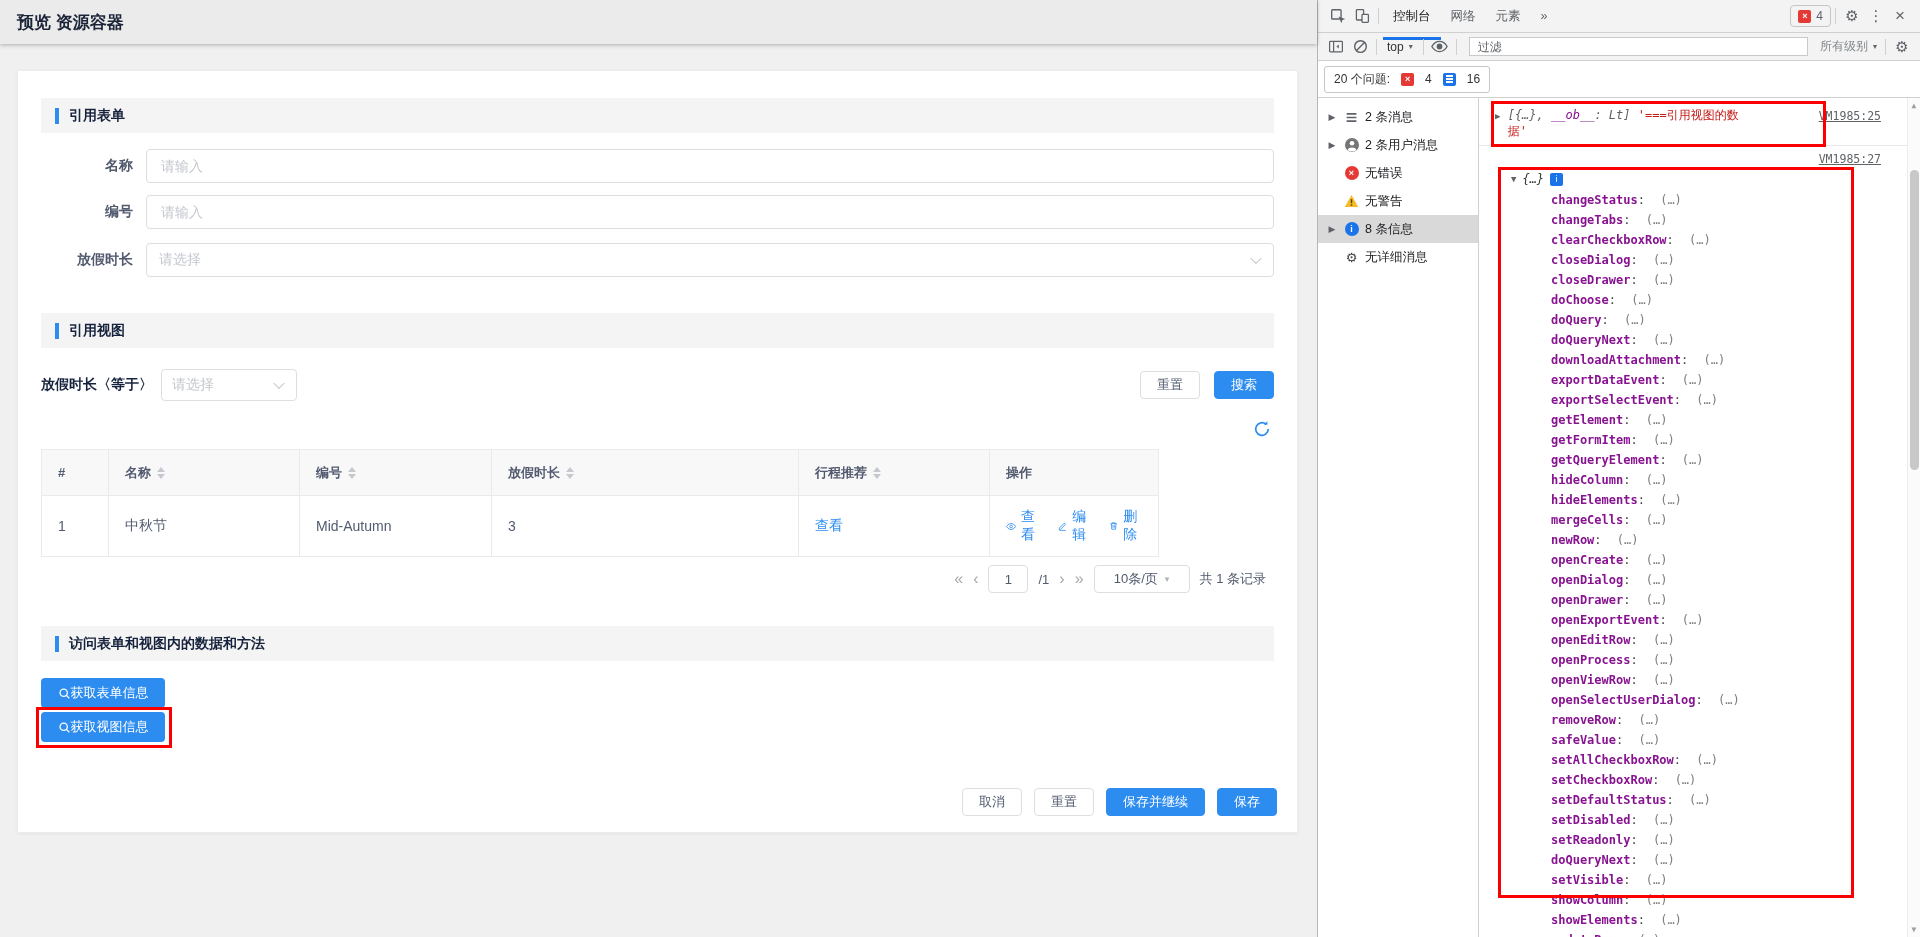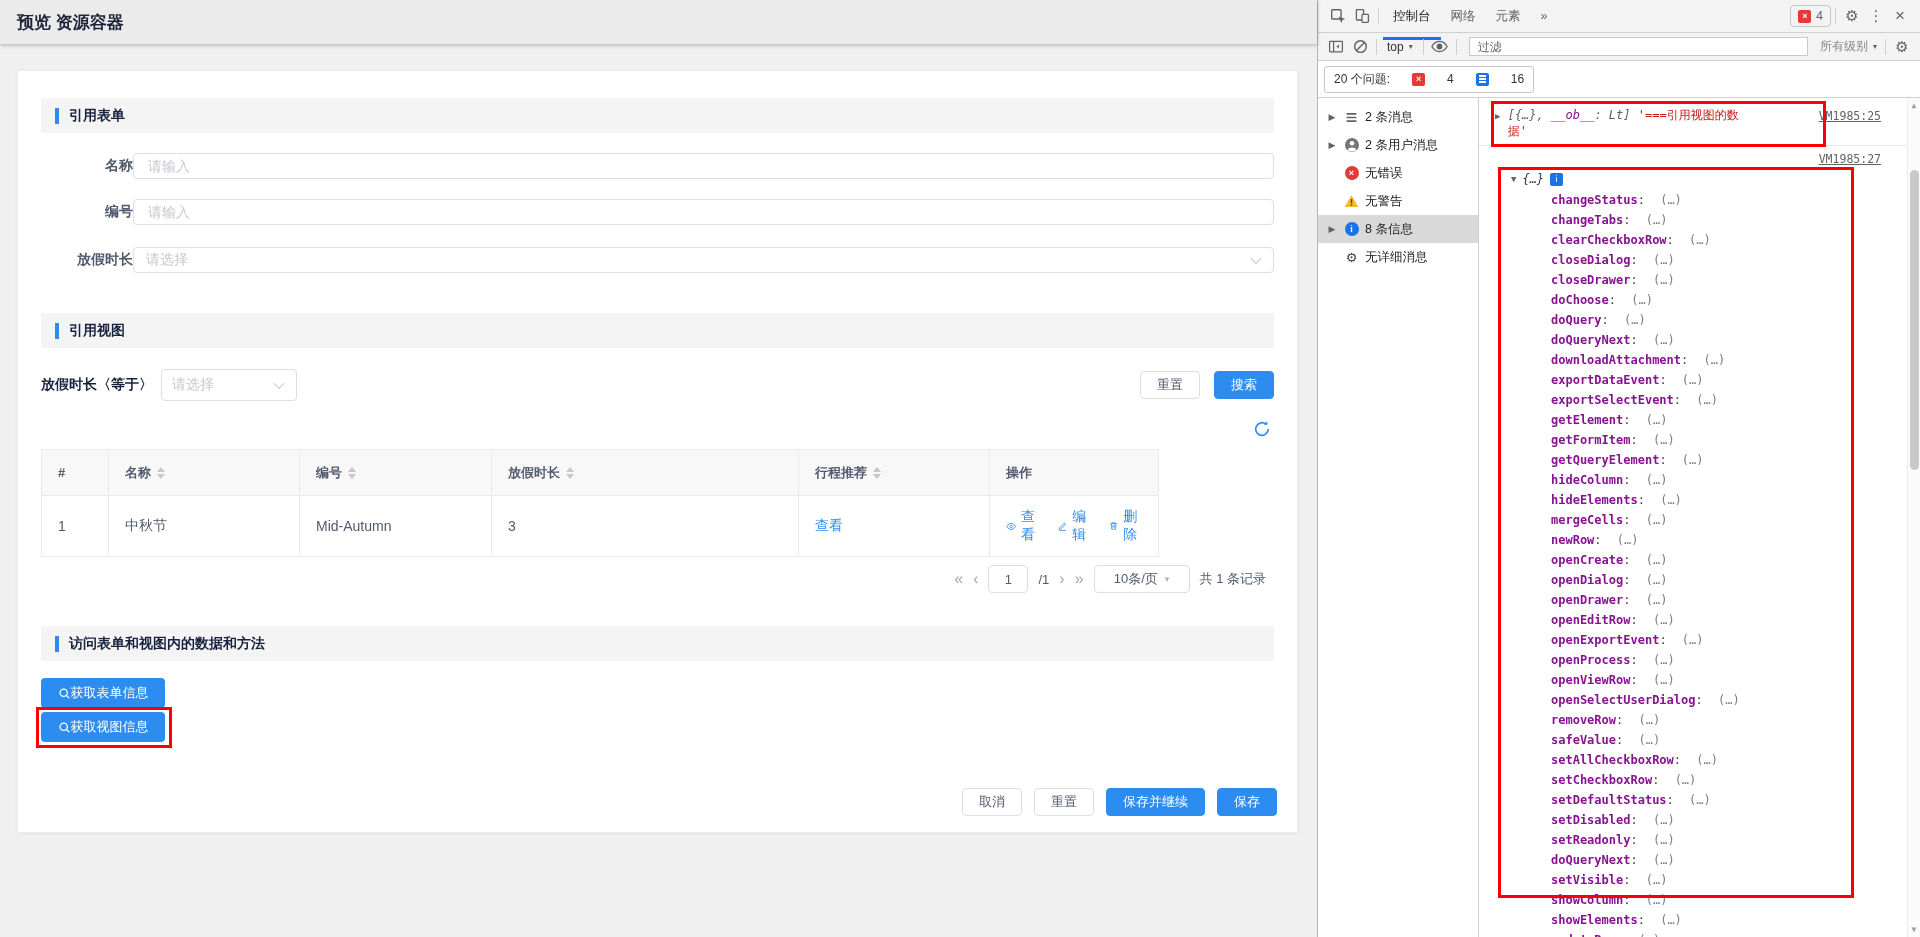--- a/index.html
+++ b/index.html
@@ -14,21 +14,21 @@
     display:flex; align-items:center; padding:0 17px; font-size:17px; font-weight:700; color:#1c2438; position:relative; z-index:2; }
   .card { position:absolute; left:17px; top:70px; width:1281px; height:763px; background:#fff;
     border:1px solid #ececec; box-shadow:0 1px 3px rgba(0,0,0,.05); }
   .band { position:absolute; left:23px; right:23px; height:35px; background:#f4f4f5; display:flex; align-items:center; }
   .band .bar { width:4px; height:16px; background:#2d8cf0; margin:0 10px 0 14px; }
   .band .band-title { font-size:14px; font-weight:700; color:#17233d; }
   .band1{top:27px} .band2{top:242px} .band3{top:555px}
   .form-row { position:absolute; left:23px; right:23px; height:34px; display:flex; align-items:center; }
   .fr1{top:78px} .fr2{top:124px} .fr3{top:172px}
   .form-label { width:92px; text-align:right; font-weight:600; font-size:14px; color:#515a6e; flex:none; }
-  .control { flex:1; height:26px; border:1px solid #dcdee2; border-radius:4px;
+  .control { flex:1; margin-left:13px; height:34px; border:1px solid #dcdee2; border-radius:4px;
     background:#fff; display:flex; align-items:center; padding:0 12px; position:relative; }
   .control input { border:none; outline:none; width:100%; font-size:14px; color:#515a6e; font-family:inherit; background:transparent; }
   .control input::placeholder { color:#c5c8ce; }
   .ph { color:#c5c8ce; font-size:14px; }
   .chev { position:absolute; right:13px; top:50%; width:8px; height:8px;
     border-right:1.5px solid #c5c8ce; border-bottom:1.5px solid #c5c8ce; transform:translateY(-70%) rotate(45deg); }
   .query-row { position:absolute; left:23px; right:23px; top:298px; height:32px; display:flex; align-items:center; }
   .query-label { font-size:14px; font-weight:600; color:#17233d; }
   .query-select { width:136px; height:32px; margin-left:8px; flex:none; border:1px solid #dcdee2; border-radius:4px;
     background:#fff; display:flex; align-items:center; padding:0 10px; position:relative; }
@@ -79,21 +79,21 @@
   .badge-err { width:13px; height:13px; background:#e53935; border-radius:2px; color:#fff; font-size:9px;
     display:flex; align-items:center; justify-content:center; font-weight:700; }
   .dt-row2 { height:28px; background:#f3f3f3; border-bottom:1px solid #d0d0d0; display:flex; align-items:center; padding:0 6px; }
   .ctx { display:flex; align-items:center; gap:5px; padding:0 6px; cursor:pointer; color:#333; }
   .dd-arrow { font-size:8px; color:#5f6368; }
   .filter-box { flex:1; height:19px; border:1px solid #c9c9c9; background:#fff; margin:0 8px; display:flex; align-items:center; padding:0 6px; }
   .filter-box input { border:none; outline:none; width:100%; font-size:12px; font-family:inherit; color:#6d28d9; background:transparent; }
   .filter-box input::placeholder { color:#5f6368; }
   .levels { color:#80868b; display:flex; align-items:center; gap:5px; cursor:pointer; padding:0 4px; flex:none; }
   .dt-row3 { height:37px; background:#fff; border-bottom:1px solid #d0d0d0; display:flex; align-items:center; padding:0 6px; }
-  .issues-box { display:flex; align-items:center; gap:22px; border:1px solid #c6c6c6; border-radius:3px; padding:4px 9px; cursor:pointer; color:#333;text-align:center; }
+  .issues-box { display:flex; align-items:center; gap:11px; border:1px solid #c6c6c6; border-radius:3px; padding:4px 9px; cursor:pointer; color:#333;text-align:center; }
   .badge-issue { width:13px; height:13px; background:#1a73e8; border-radius:2px; display:flex; flex-direction:column;
     align-items:center; justify-content:center; gap:1.5px; }
   .badge-issue i { display:block; width:7px; height:1.5px; background:#fff; }
   .dt-main { position:absolute; top:98px; bottom:0; left:0; right:0; display:flex; }
   .dt-sidebar { width:161px; border-right:1px solid #d0d0d0; background:#fff; padding-top:5px; flex:none; }
   .sb-row { height:28px; display:flex; align-items:center; padding-left:8px; gap:6px; cursor:pointer; color:#202124; font-size:12.5px; }
   .sb-row.selected { background:#d9d9d9; }
   .sb-exp { width:12px; font-size:9px; color:#5f6368; text-align:center; flex:none; }
   .sb-icon { width:15px; height:15px; flex:none; display:flex; align-items:center; justify-content:center; }
   .ic-circle { width:14px; height:14px; border-radius:50%; color:#fff; font-size:9px; font-weight:700;
@@ -528,25 +528,25 @@
           </div>
             <div class="prop-row">
             <span class="prop-key">openDialog</span><span class="prop-colon">:</span>
             <span class="prop-val">(…)</span>
           </div>
             <div class="prop-row">
             <span class="prop-key">openDrawer</span><span class="prop-colon">:</span>
             <span class="prop-val">(…)</span>
           </div>
             <div class="prop-row">
+            <span class="prop-key">openExportEvent</span><span class="prop-colon">:</span>
+            <span class="prop-val">(…)</span>
+          </div>
+            <div class="prop-row">
             <span class="prop-key">openEditRow</span><span class="prop-colon">:</span>
-            <span class="prop-val">(…)</span>
-          </div>
-            <div class="prop-row">
-            <span class="prop-key">openExportEvent</span><span class="prop-colon">:</span>
             <span class="prop-val">(…)</span>
           </div>
             <div class="prop-row">
             <span class="prop-key">openProcess</span><span class="prop-colon">:</span>
             <span class="prop-val">(…)</span>
           </div>
             <div class="prop-row">
             <span class="prop-key">openViewRow</span><span class="prop-colon">:</span>
             <span class="prop-val">(…)</span>
           </div>

